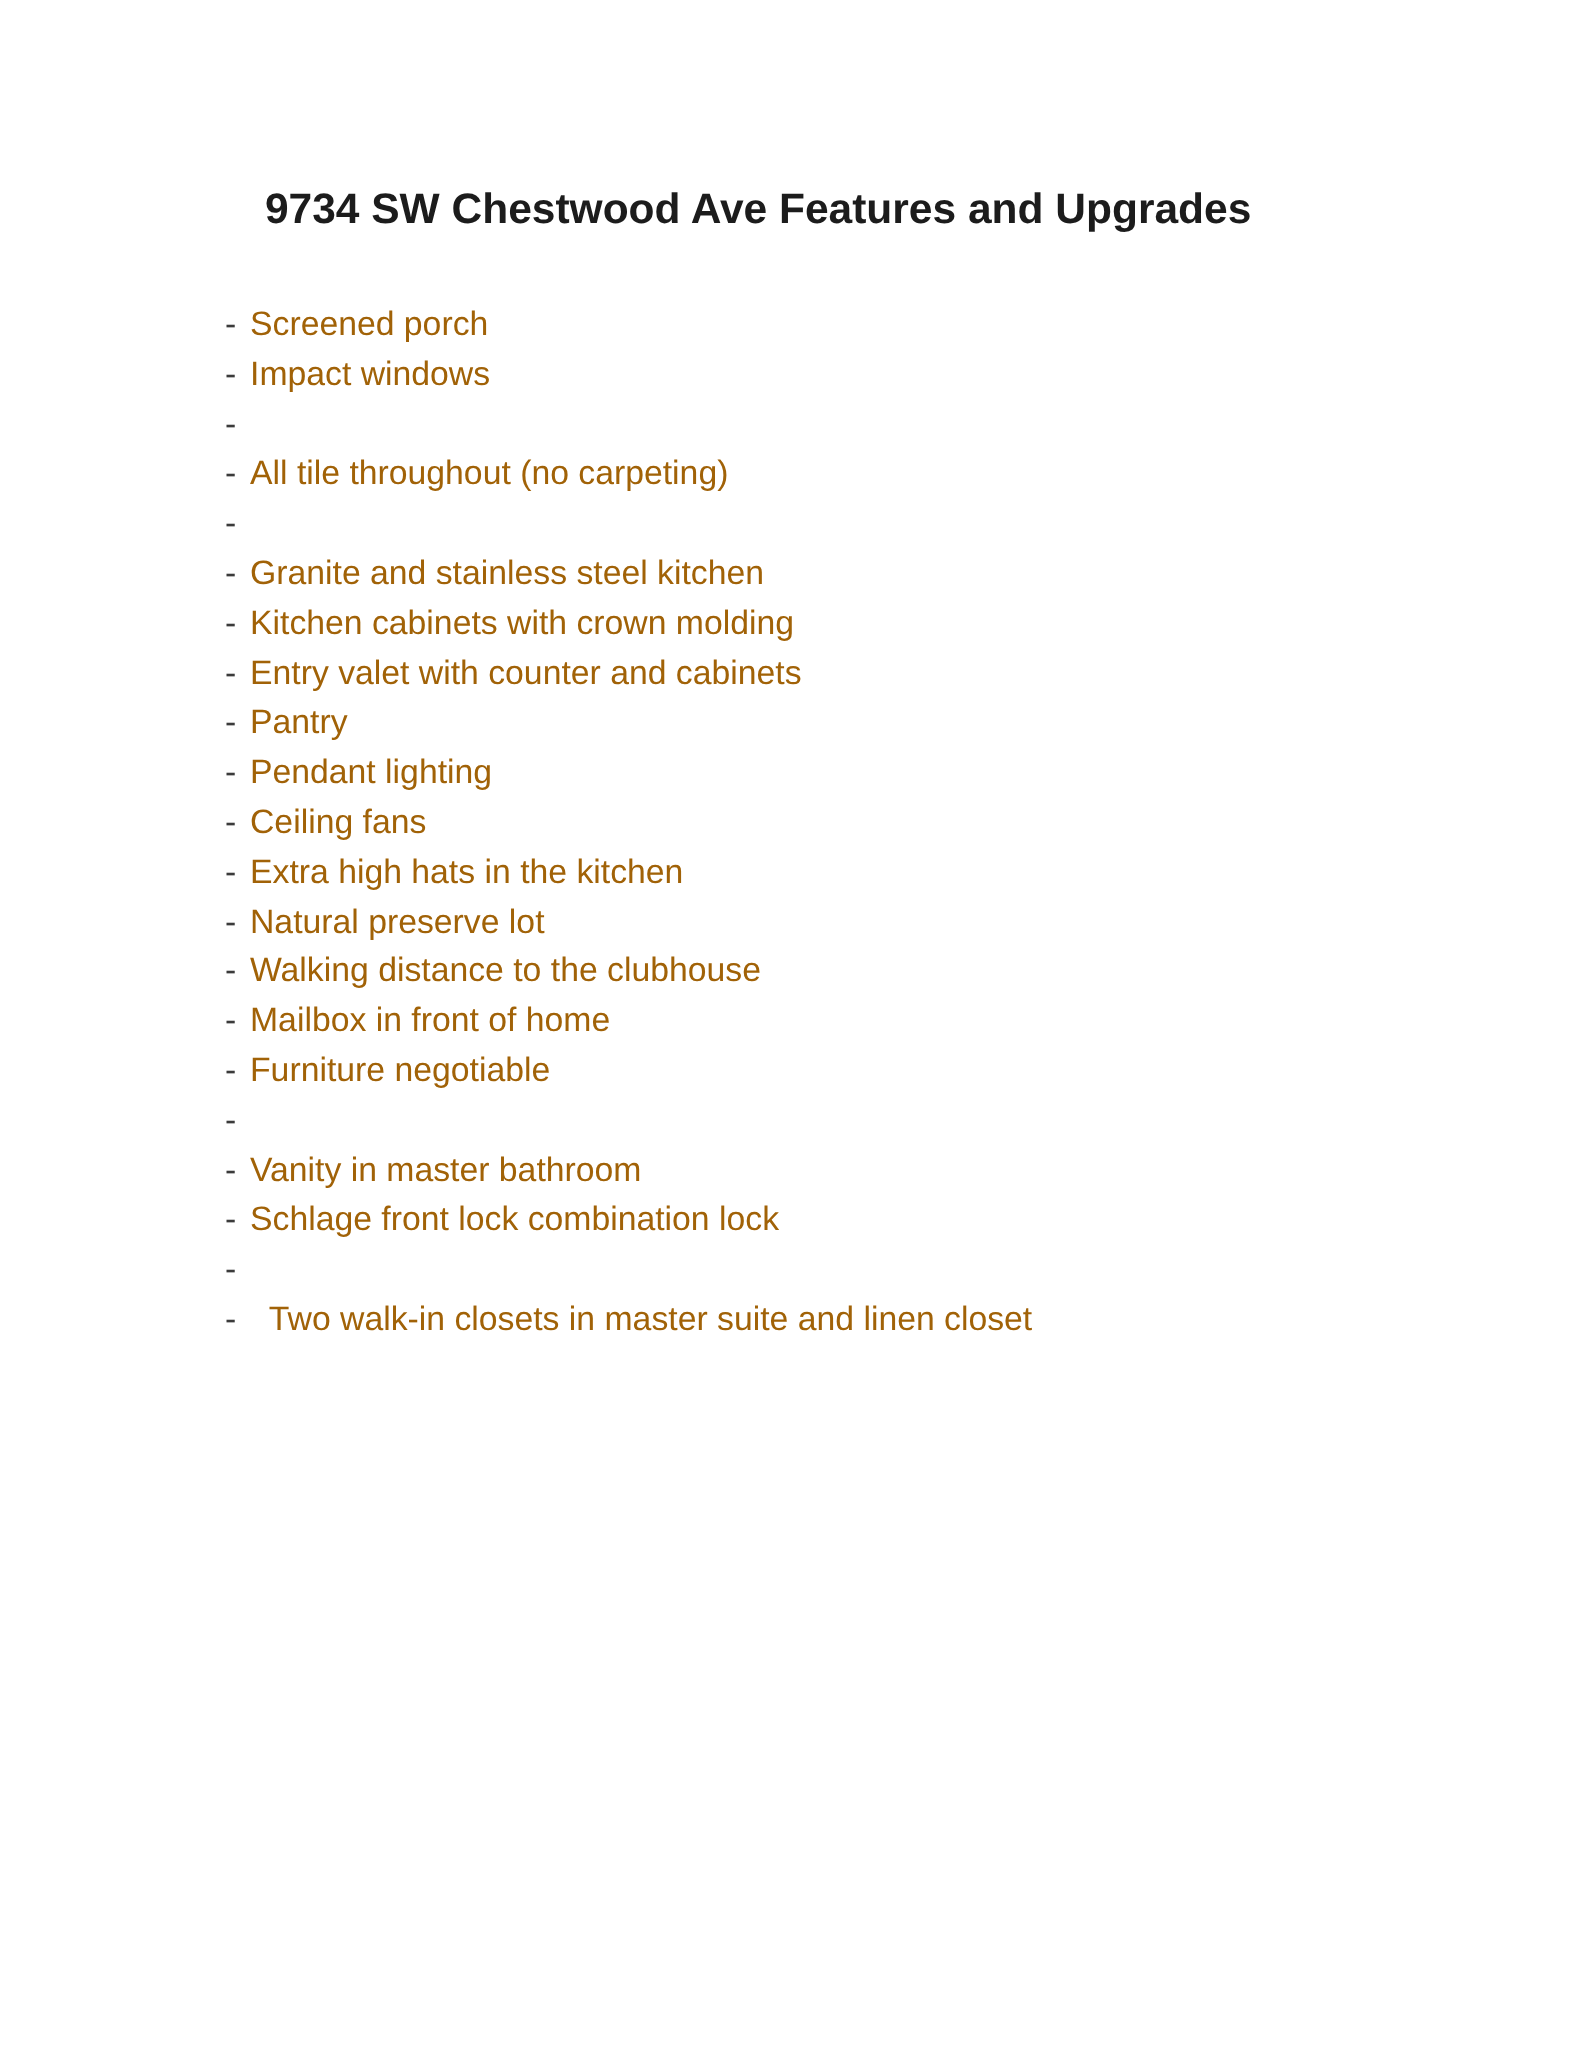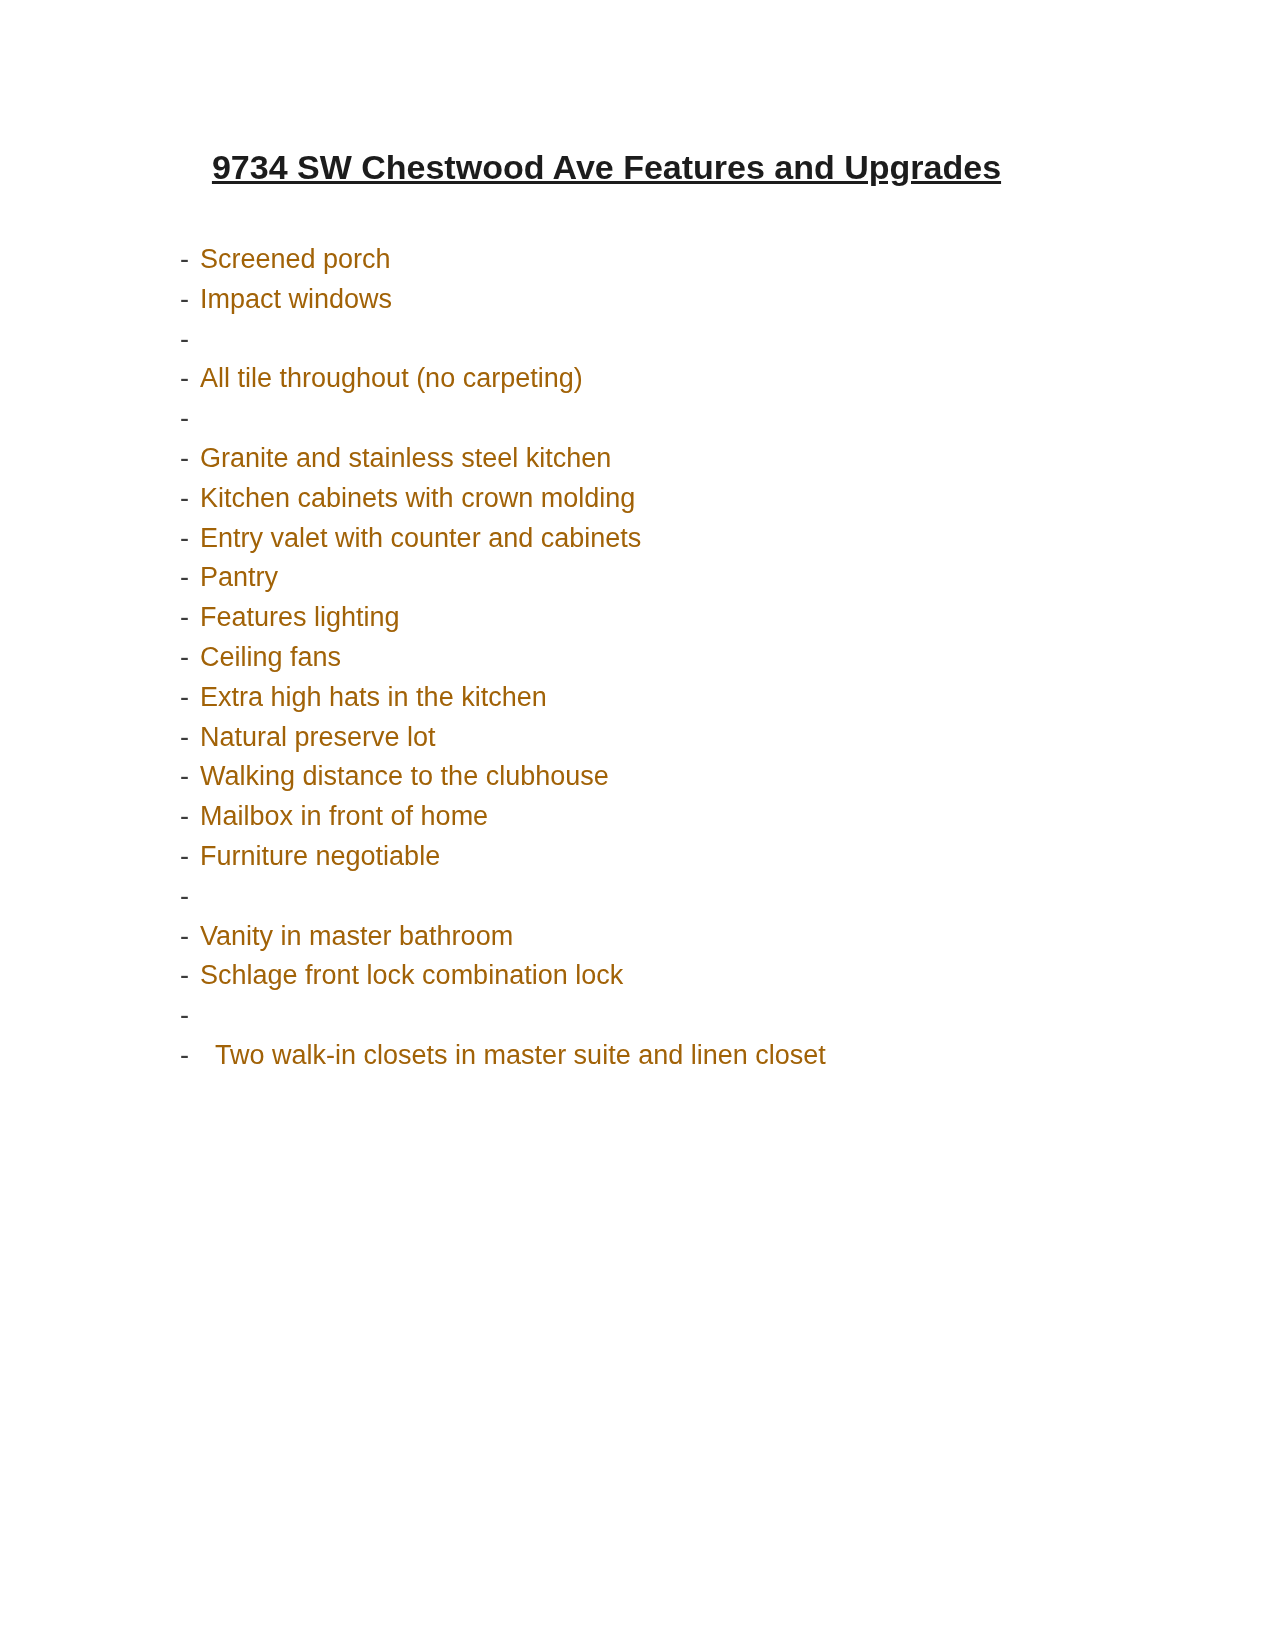--- a/index.html
+++ b/index.html
@@ -20,21 +20,20 @@
   }
   .doc-title {
     padding-top: 148px;
     padding-right: 62px;
     text-align: center;
     font-size: 34px;
     font-weight: 700;
     color: #1c1c1c;
     letter-spacing: 0px;
     font-family: "Liberation Sans", sans-serif;
-    text-decoration: underline;
   }
   .features {
     margin-top: 53px;
     margin-left: 180px;
     margin-right: 120px;
     list-style: none;
     font-size: 27px;
     line-height: 39.8px;
     color: #3b3b3b;
   }
@@ -98,21 +97,21 @@
       <span class="feature-text">Entry valet with counter and cabinets</span>
     </li>
 
     <li class="feature-row">
       <span class="bullet-dash">-</span>
       <span class="feature-text">Pantry</span>
     </li>
 
     <li class="feature-row">
       <span class="bullet-dash">-</span>
-      <span class="feature-text">Features lighting</span>
+      <span class="feature-text">Pendant lighting</span>
     </li>
 
     <li class="feature-row">
       <span class="bullet-dash">-</span>
       <span class="feature-text">Ceiling fans</span>
     </li>
 
     <li class="feature-row">
       <span class="bullet-dash">-</span>
       <span class="feature-text">Extra high hats in the kitchen</span>

